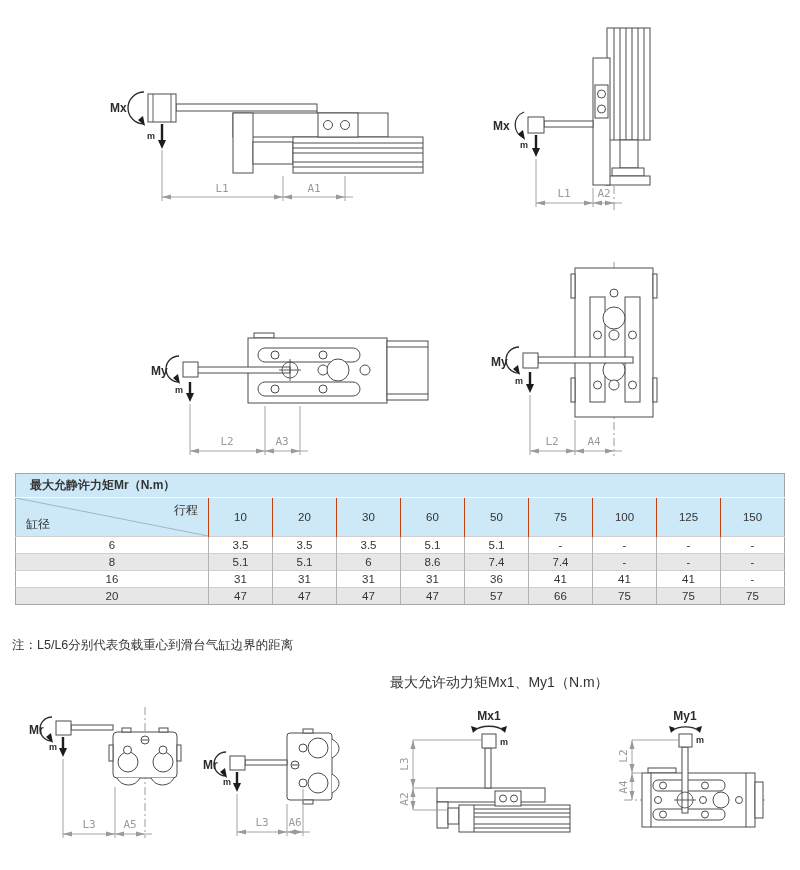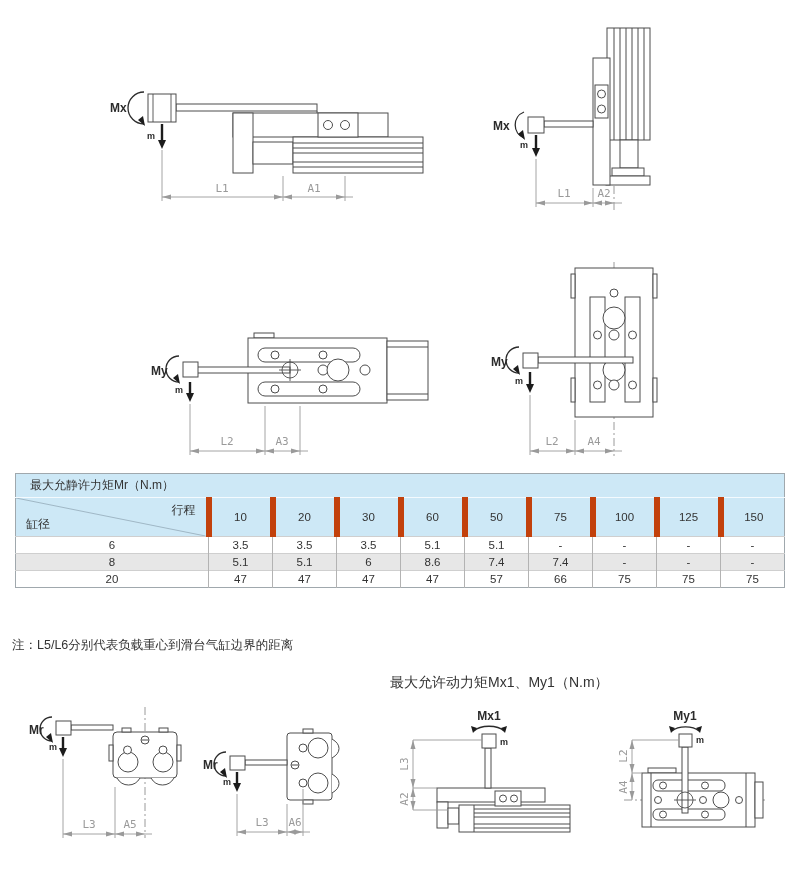--- a/index.html
+++ b/index.html
@@ -22,26 +22,26 @@
   .momhead,.masshead{fill:#1c1c1c;stroke:none;}
   .mass{stroke:#1c1c1c;stroke-width:2.4;}
   .dim line{stroke:#9a9a9a;stroke-width:0.9;}
   .dim polygon{fill:#9a9a9a;stroke:none;}
   .dimt{font:11px "DejaVu Sans Mono","Liberation Mono",monospace;fill:#9a9a9a;text-anchor:middle;}
   
   .tbl-wrap{position:absolute;left:15px;top:473px;width:770px;}
   table.spec{border-collapse:collapse;width:770px;table-layout:fixed;border:1px solid #a0a8ad;}
   table.spec col.c0{width:193px;}
   .title-row th{
-    background:#cde8f6;text-align:left;font-weight:normal;font-size:12px;color:#333;
+    background:#cde8f6;text-align:left;font-weight:bold;font-size:12px;color:#333;
     padding:3px 0 3px 14px;border-bottom:1px solid #f4fafe;height:13px;
   }
   .head-row th{
     background:#cde8f6;font-weight:normal;font-size:11.5px;color:#333;height:36px;
-    border-left:6px solid #c2410c;text-align:center;vertical-align:middle;
+    border-left:1px solid #c2410c;text-align:center;vertical-align:middle;
   }
   .head-row th.diag-cell{position:relative;border-left:none;margin-top:7px;}
   .diag-cell svg{position:absolute;left:0;top:0;width:100%;height:100%;}
   .diag-cell .stroke-lbl{position:absolute;top:4px;right:10px;font-size:12px;}
   .diag-cell .bore-lbl{position:absolute;bottom:3px;left:10px;font-size:12px;}
   tbody td{
     text-align:center;font-size:11.5px;color:#333;height:16px;padding:0;
     border-left:1px solid #b3b3b3;border-top:1px solid #cfcfcf;
   }
   tbody td.bore-cell{border-left:none;}
@@ -275,20 +275,32 @@
           <td>5.1</td>
           <td>6</td>
           <td>8.6</td>
           <td>7.4</td>
           <td>7.4</td>
           <td>-</td>
           <td>-</td>
           <td>-</td>
         </tr>
         <tr>
+          <td class="bore-cell">16</td>
+          <td>31</td>
+          <td>31</td>
+          <td>31</td>
+          <td>31</td>
+          <td>36</td>
+          <td>41</td>
+          <td>41</td>
+          <td>41</td>
+          <td>-</td>
+        </tr>
+        <tr>
           <td class="bore-cell">20</td>
           <td>47</td>
           <td>47</td>
           <td>47</td>
           <td>47</td>
           <td>57</td>
           <td>66</td>
           <td>75</td>
           <td>75</td>
           <td>75</td>

